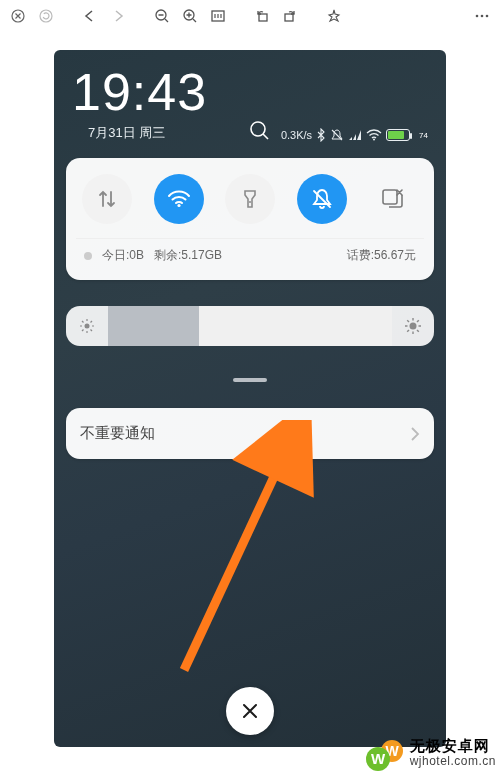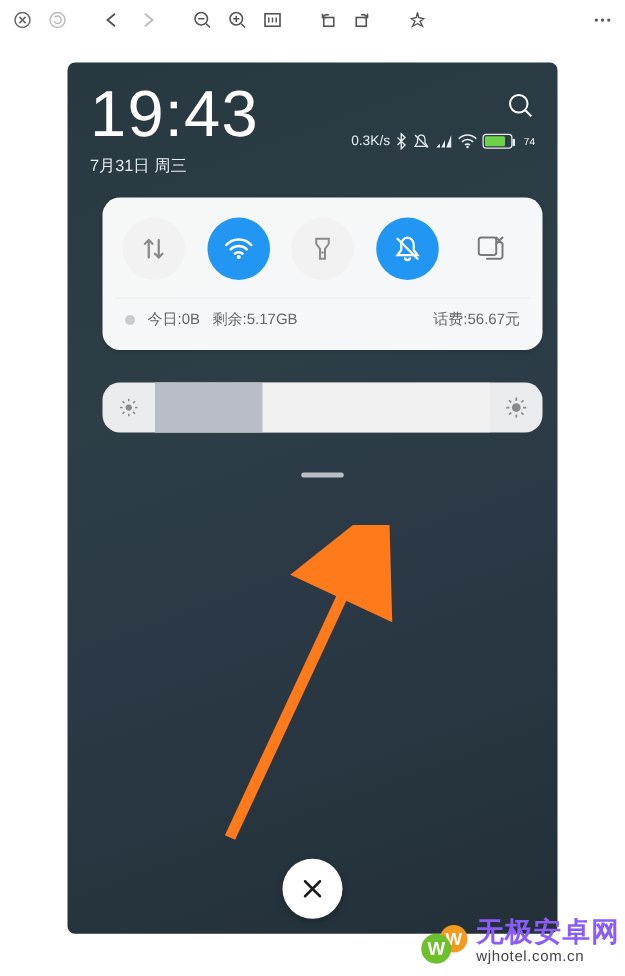--- a/index.html
+++ b/index.html
@@ -5,34 +5,34 @@
   * { box-sizing: border-box; margin: 0; padding: 0; }
   body { font-family: -apple-system, BlinkMacSystemFont, "Segoe UI", Arial, sans-serif; background: #fff; width: 500px; height: 781px; overflow: hidden; position: relative; }
   .viewer-toolbar { height: 32px; background: #fff; display: flex; align-items: center; padding: 0 8px; gap: 0; color: #555; position: relative; z-index: 3; }
   .viewer-toolbar .tb-group { display: flex; align-items: center; gap: 8px; }
   .viewer-toolbar .tb-sep { width: 24px; }
   .viewer-toolbar .tb-ic { display: inline-flex; width: 20px; height: 20px; align-items: center; justify-content: center; cursor: pointer; }
   .viewer-toolbar .tb-more { position: absolute; right: 8px; display: inline-flex; align-items: center; justify-content: center; width: 20px; height: 20px; cursor: pointer; }
   .viewer-toolbar svg { display: block; }
   .screenshot-wrap { position: absolute; left: 0; right: 0; top: 32px; bottom: 0; display: flex; align-items: flex-start; justify-content: center; padding-top: 18px; }
   .phone { width: 392px; height: 697px; background: linear-gradient(160deg, #273841 0%, #2e3e47 35%, #2a3945 60%, #233038 100%); border-radius: 6px; overflow: hidden; position: relative; color: #fff; }
-  .status-top { padding: 16px 18px 4px 18px; display: flex; justify-content: space-between; align-items: flex-start; }
+  .status-top { padding: 16px 18px 4px 18px; display: flex; justify-content: space-between; align-items: flex-end; }
   .clock-block { display: flex; flex-direction: column; }
   .time { font-weight: 200; font-size: 52px; line-height: 1.0; letter-spacing: 1px; }
-  .date { font-size: 13px; margin-top: 6px; color: #e7edf0; font-weight: 300; }
-  .status-right { display: flex; flex-direction: column; align-items: flex-end; gap: 10px; padding-top: 6px; }
+  .date { font-size: 13px; margin-top: 6px; color: #e7edf0; font-weight: 300; margin-left: 16px; }
+  .status-right { display: flex; align-items: flex-end; gap: 10px; padding-top: 6px; }
   .search-ic { width: 24px; height: 24px; display: inline-flex; align-items: center; justify-content: center; }
   .status-icons { display: flex; align-items: center; gap: 4px; font-size: 11px; color: #e7edf0; }
   .stat-ic { display: inline-flex; align-items: center; justify-content: center; height: 14px; }
   .battery { display: inline-flex; align-items: center; gap: 28px; }
   .battery-pill { width: 24px; height: 12px; border: 1px solid #e7edf0; border-radius: 3px; position: relative; display: flex; align-items: center; }
   .battery-pill::after { content: ""; position: absolute; right: -3px; top: 3px; width: 2px; height: 6px; background: #e7edf0; border-radius: 1px; }
   .battery-fill { height: 8px; margin-left: 1px; background: #6ed14a; border-radius: 1px; }
   .battery-num { font-size: 8px; margin-left: -19px; color: #fff; z-index: 1; }
-  .panels { padding: 12px 12px 0 12px; display: flex; flex-direction: column; gap: 26px; margin-left: 16px; }
+  .panels { padding: 12px 12px 0 12px; display: flex; flex-direction: column; gap: 26px; }
   .panel { background: rgba(255,255,255,0.96); border-radius: 14px; box-shadow: 0 1px 3px rgba(0,0,0,0.15); color: #333; }
   .toggles { padding: 14px 10px 10px 10px; }
   .toggle-row { display: flex; justify-content: space-between; align-items: center; padding: 2px 6px 14px 6px; }
   .toggle { width: 50px; height: 50px; border-radius: 50%; display: flex; align-items: center; justify-content: center; }
   .toggle.off { background: #f2f2f2; color: #888; }
   .toggle.on { background: #2196f3; color: #fff; }
   .toggle.plain { background: transparent; color: #666; }
   .divider-thin { height: 1px; background: #eee; }
   .usage-row { display: flex; align-items: center; justify-content: space-between; padding: 8px 8px 6px 8px; font-size: 12px; color: #666; }
   .usage-left { display: flex; align-items: center; gap: 10px; }
@@ -42,21 +42,21 @@
   .b-track { flex: 1; position: relative; background: #f0f0f0; }
   .b-fill { position: absolute; left: 0; top: 0; bottom: 0; background: #b9bec4; }
   .handle-bar { width: 34px; height: 4px; background: #b9bec4; border-radius: 3px; margin: 6px auto 0 auto; }
   .notif { display: flex; align-items: center; justify-content: space-between; padding: 16px 14px; font-size: 15px; color: #444; }
   .chev { color: #bbb; display: inline-flex; }
   .close-circle { position: absolute; left: 50%; transform: translateX(-50%); bottom: 12px; width: 48px; height: 48px; border-radius: 50%; background: #fff; display: flex; align-items: center; justify-content: center; color: #222; box-shadow: 0 2px 6px rgba(0,0,0,0.25); cursor: pointer; }
   .arrow-overlay { position: absolute; pointer-events: none; }
   .watermark { position: absolute; right: 4px; bottom: 8px; display: flex; align-items: center; gap: 6px; z-index: 5; }
   .wm-logo { width: 40px; height: 40px; position: relative; display: inline-flex; align-items: center; justify-content: center; }
   .wm-text { display: flex; flex-direction: column; line-height: 1.1; }
-  .wm-cn { font-size: 22px; font-weight: 700; color: #8b5cf6; letter-spacing: 1px; }
+  .wm-cn { font-size: 15px; font-weight: 700; color: #000000; letter-spacing: 1px; }
   .wm-en { font-size: 12px; color: #444; letter-spacing: 0.5px; }
 </style>
 </head>
 <body>
 
 <div class="viewer-toolbar">
   <div class="tb-group">
     <span class="tb-ic">
       <svg width="14" height="14" viewBox="0 0 14 14">
           <circle cx="7" cy="7" r="6" fill="none" stroke="#666" stroke-width="1.2"></circle>
@@ -263,20 +263,28 @@
                 <path d="M13 13 L14.8 14.8"></path>
                 <path d="M14.8 3.2 L13 5"></path>
                 <path d="M5 13 L3.2 14.8"></path>
               </g>
             </svg>
         </div>
       </div>
 
       <div class="handle-bar"></div>
 
+      <div class="panel notif">
+        <span>不重要通知</span>
+        <span class="chev">
+          <svg width="10" height="16" viewBox="0 0 10 16">
+              <path d="M2 2 L8 8 L2 14" fill="none" stroke="#bbb" stroke-width="1.8"></path>
+            </svg>
+        </span>
+      </div>
     </div>
 
     <div class="close-circle">
       <svg width="20" height="20" viewBox="0 0 20 20">
           <path d="M4 4 L16 16 M16 4 L4 16" stroke="#1c1c1c" stroke-width="2" stroke-linecap="round"></path>
         </svg>
     </div>
 
     <svg class="arrow-overlay" style="left:110px; top:370px;" width="160" height="260" viewBox="0 0 160 260">
       <defs>

